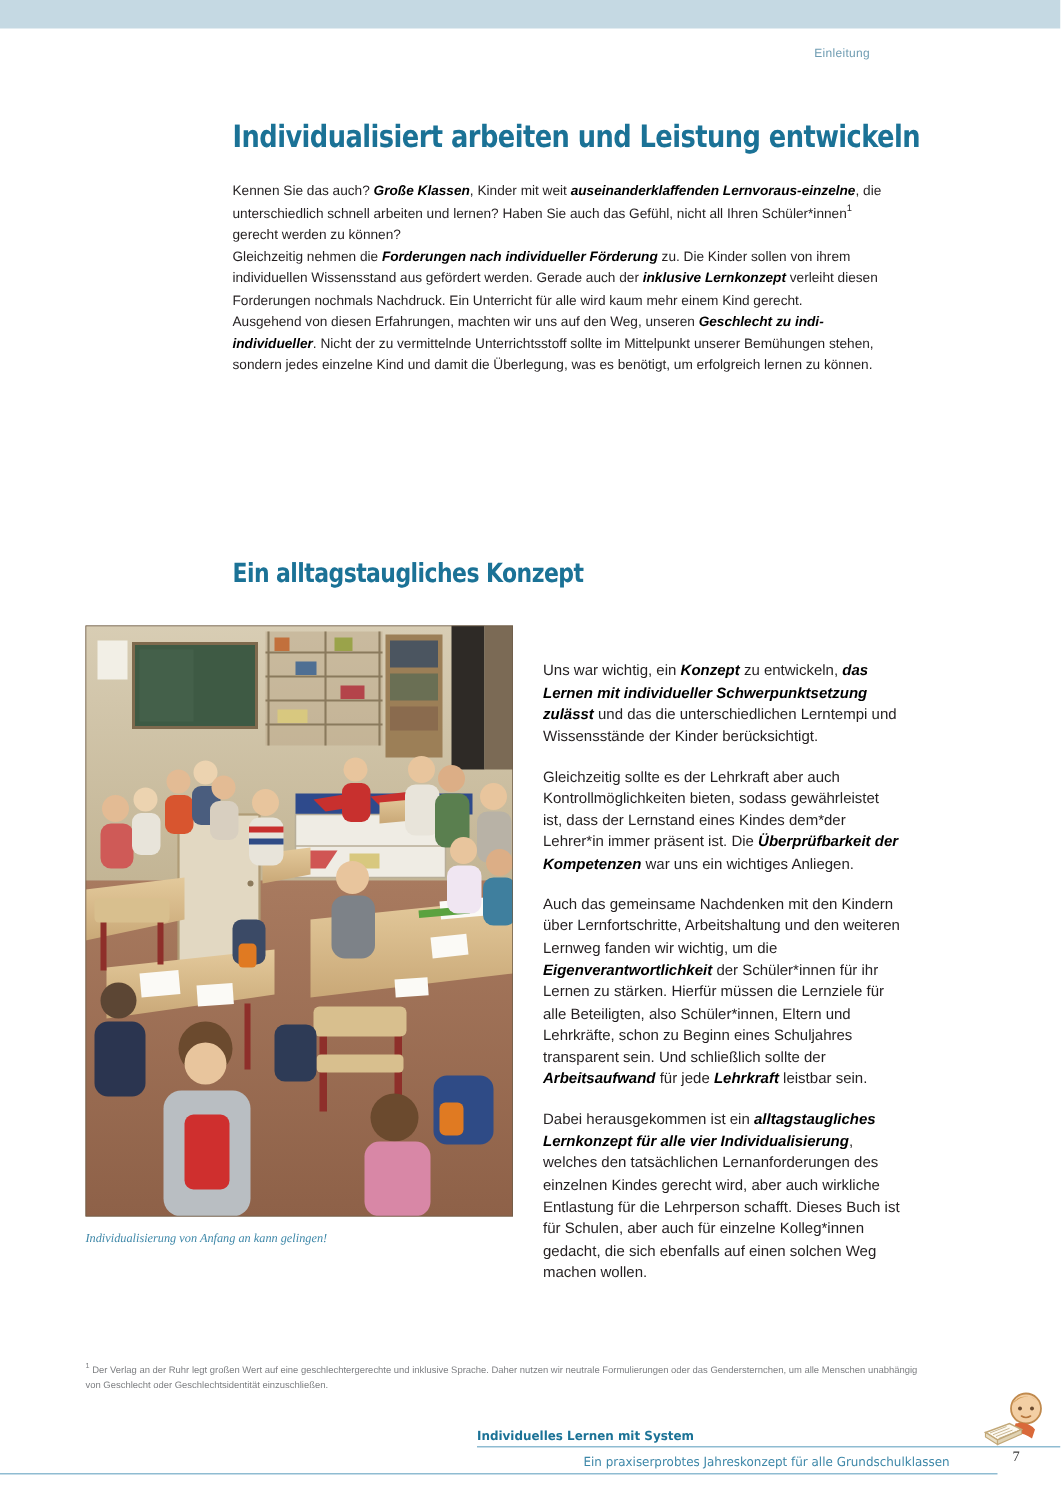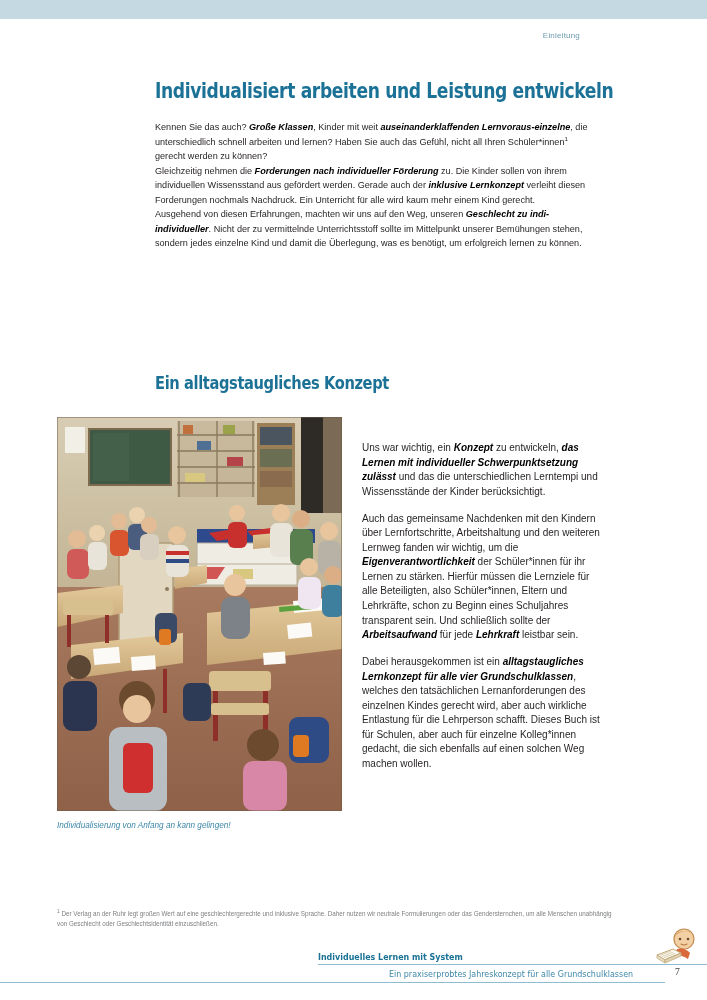--- a/index.html
+++ b/index.html
@@ -109,21 +109,21 @@
     background: #b9a894;
   }
   .photo-caption {
     position: absolute;
     left: 57px;
     top: 821px;
     width: 290px;
     font-size: 8.2px;
     font-style: italic;
     color: #3d87a8;
-    font-family: Liberation Sans, sans-serif;
+    font-family: Liberation Serif, serif;
   }
 
   
   .rightcol {
     position: absolute;
     left: 362px;
     top: 417px;
     width: 238px;
     font-size: 10px;
     line-height: 14.55px;
@@ -367,22 +367,23 @@
       </g>
 
       <rect x="0" y="0" width="285" height="394" fill="none" stroke="#6d5c48" stroke-width="1"></rect>
     </svg>
   </div>
 
   <div class="photo-caption">Individualisierung von Anfang an kann gelingen!</div>
 
   <div class="rightcol">
     <p>Uns war wichtig, ein <b>Konzept</b> zu entwickeln, <b>das Lernen mit individueller Schwerpunktsetzung zulässt</b> und das die unterschiedlichen Lerntempi und Wissensstände der Kinder berücksichtigt.</p>
+    <p>Gleichzeitig sollte es der Lehrkraft aber auch Kontrollmöglichkeiten bieten, sodass gewährleistet ist, dass der Lernstand eines Kindes dem*der Lehrer*in immer präsent ist. Die <b>Überprüfbarkeit der Kompetenzen</b> war uns ein wichtiges Anliegen.</p>
     <p>Auch das gemeinsame Nachdenken mit den Kindern über Lernfortschritte, Arbeitshaltung und den weiteren Lernweg fanden wir wichtig, um die <b>Eigenverantwortlichkeit</b> der Schüler*innen für ihr Lernen zu stärken. Hierfür müssen die Lernziele für alle Beteiligten, also Schüler*innen, Eltern und Lehrkräfte, schon zu Beginn eines Schuljahres transparent sein. Und schließlich sollte der <b>Arbeitsaufwand</b> für jede <b>Lehrkraft</b> leistbar sein.</p>
-    <p>Dabei herausgekommen ist ein <b>alltagstaugliches Lernkonzept für alle vier Grundschulklassen</b>, welches den tatsächlichen Lernanforderungen des einzelnen Kindes gerecht wird, aber auch wirkliche Entlastung für die Lehrperson schafft. Dieses Buch ist für Schulen, aber auch für einzelne Kolleg*innen gedacht, die sich ebenfalls auf einen solchen Weg machen wollen.</p>
+    <p>Dabei herausgekommen ist ein <b>alltagstaugliches Lernkonzept für alle vier Individualisierung</b>, welches den tatsächlichen Lernanforderungen des einzelnen Kindes gerecht wird, aber auch wirkliche Entlastung für die Lehrperson schafft. Dieses Buch ist für Schulen, aber auch für einzelne Kolleg*innen gedacht, die sich ebenfalls auf einen solchen Weg machen wollen.</p>
   </div>
 
   <div class="footnote">
     <span class="fn-marker">1</span>
     <span class="fn-body">Der Verlag an der Ruhr legt großen Wert auf eine geschlechtergerechte und inklusive Sprache. Daher nutzen wir neutrale Formulierungen oder das Gendersternchen, um alle Menschen unabhängig von Geschlecht oder Geschlechtsidentität einzuschließen.</span>
   </div>
 
   <div class="footer-rule-top"></div>
   <div class="footer-rule-bottom"></div>
 

